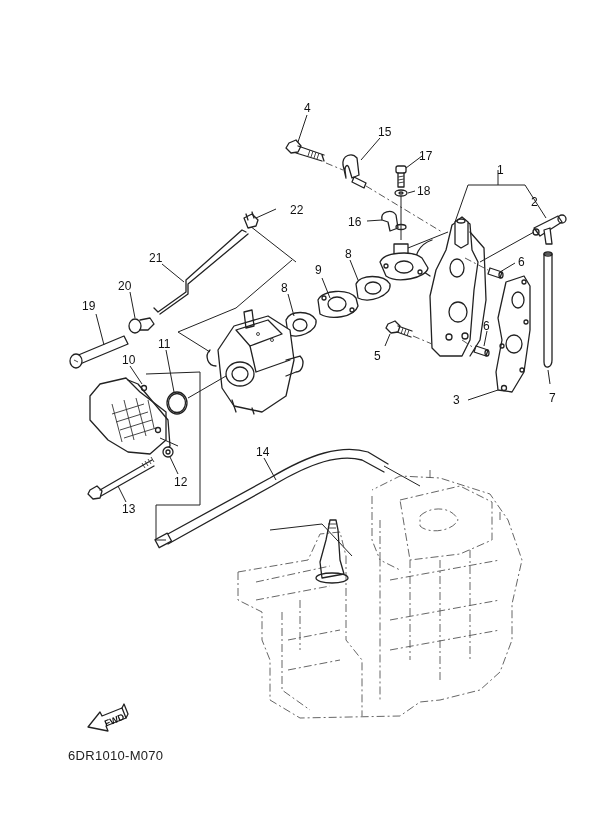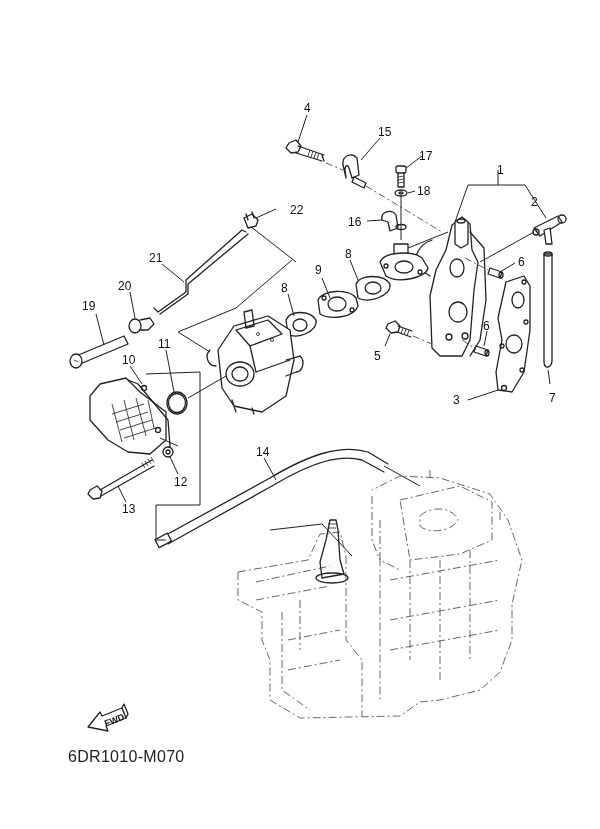--- a/index.html
+++ b/index.html
@@ -7,21 +7,21 @@
          font-family: "Liberation Sans", sans-serif; }
   #diagram { position: absolute; left: 0; top: 0; }
   .part { fill: none; stroke: #222; stroke-width: 1.3; stroke-linejoin: round; stroke-linecap: round; }
   .part-fill { fill: #fff; stroke: #222; stroke-width: 1.3; stroke-linejoin: round; }
   .thin { fill: none; stroke: #333; stroke-width: 0.9; }
   .leader { fill: none; stroke: #222; stroke-width: 1; }
   .dashed { fill: none; stroke: #444; stroke-width: 0.9; stroke-dasharray: 7 3 2 3; }
   .phantom { fill: none; stroke: #555; stroke-width: 0.9; stroke-dasharray: 8 3 2 3; }
   .callout { font-family: "Liberation Sans", sans-serif; font-size: 12px; fill: #111; }
   .fwd-text { font-family: "Liberation Sans", sans-serif; font-size: 9px; font-weight: bold; fill: #111; }
-  .code { position: absolute; left: 68px; top: 748px; font-size: 16px; color: #222;
+  .code { position: absolute; left: 68px; top: 748px; font-size: 13px; color: #222;
           letter-spacing: 0.3px; font-family: "Liberation Sans", sans-serif; }
 </style>
 </head>
 <body>
 
 <svg id="diagram" width="600" height="829" viewBox="0 0 600 829">
 
   <g>
     <polygon class="part-fill" points="289,143 296,140 301,146 298,152 291,153 286,148"></polygon>
     <path class="part" d="M298,146 L324,155 M296,153 L322,161 M322,155 L324,161"></path>

